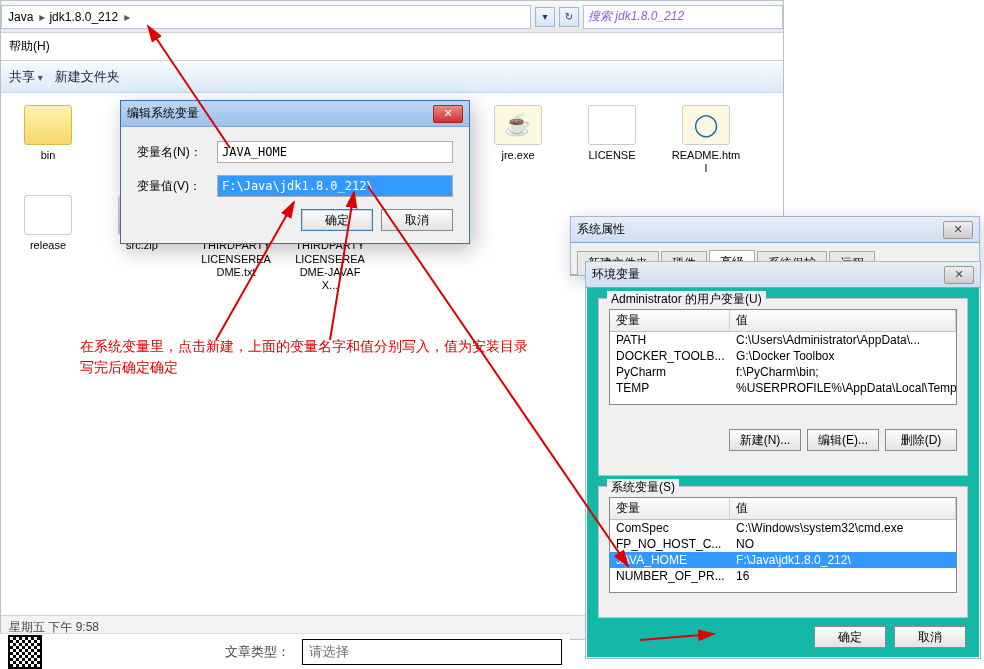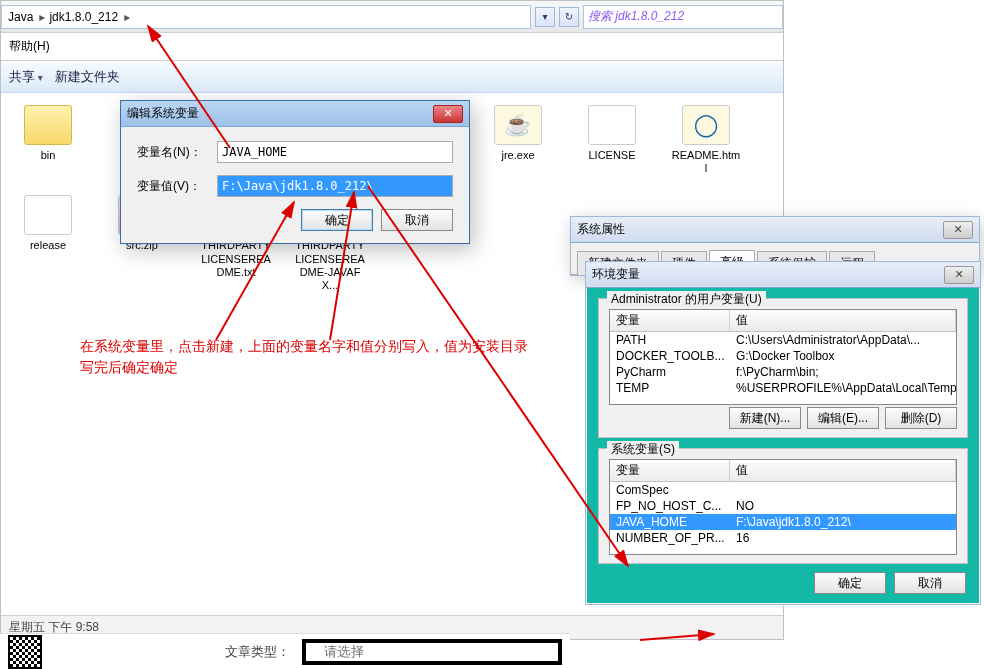--- a/index.html
+++ b/index.html
@@ -42,43 +42,43 @@
 
 
 .sysprop { position: absolute; right: 4px; top: 216px; width: 410px; background: #f0f0f0; border: 1px solid #a0b8d8; box-shadow: 2px 4px 16px rgba(0,0,0,0.2); }
 .sysprop .titlebar { background: linear-gradient(#e8eef8,#d0dcf0); }
 .tabrow { display: flex; align-items: flex-end; padding: 6px 6px 0; background: #f0f0f0; border-bottom: 1px solid #aaa; }
 .tab { padding: 3px 10px; border: 1px solid #aaa; border-bottom: none; margin-right: 2px; background: #e8e8e8; font-size: 12px; position: relative; top: 1px; }
 .tab.active { background: #fff; border-bottom: 1px solid #fff; }
 
 
 .envdlg { position: absolute; right: -2px; top: 44px; width: 396px; background: #14b8a6; border: 1px solid #a0b8d8; box-shadow: 0 0 0 1px #fff inset; padding-bottom: 10px; }
-.groupbox { margin: 10px 12px 8px; border: 1px solid #c0c0c0; padding: 10px 10px 8px; position: relative; background: #f0f0f0; }
+.groupbox { margin: 10px 12px 8px; border: 1px solid #c0c0c0; padding: 10px 10px 24px; position: relative; background: #f0f0f0; }
 .groupbox .legend { position: absolute; top: -8px; left: 8px; background: #f0f0f0; padding: 0 4px; font-size: 12px; }
 .vartable { border: 1px solid #828790; background: #fff; height: 96px; overflow: hidden; }
 .varhead { display: flex; background: linear-gradient(#fdfdfd,#ebebeb); border-bottom: 1px solid #c0c0c0; font-size: 12px; }
 .varhead div { padding: 2px 6px; border-right: 1px solid #d0d0d0; }
 .varhead .c1 { width: 120px; }
 .varhead .c2 { flex: 1; }
 .varrow { display: flex; font-family: Consolas, SimSun, monospace; font-size: 12px; padding: 1px 0; }
 .varrow div { padding: 0 6px; white-space: nowrap; overflow: hidden; }
 .varrow .c1 { width: 120px; }
 .varrow .c2 { flex: 1; }
 .varrow.sel { background: #3399ff; color: #fff; }
-.btnrow { display: flex; justify-content: flex-end; gap: 6px; margin-top: 2px; }
+.btnrow { display: flex; justify-content: flex-end; gap: 6px; margin-top: 24px; }
 .okrow { display: flex; justify-content: flex-end; gap: 8px; padding: 0 14px; }
 
 
 .annot { position: absolute; left: 80px; top: 336px; width: 500px; color: #d00; font-size: 14px; line-height: 1.5; }
 .arrows { position: absolute; left: 0; top: 0; width: 984px; height: 669px; pointer-events: none; }
 
 
 .bottomstrip { position: absolute; left: 0; bottom: 0; width: 570px; height: 36px; border-top: 1px solid #ddd; display: flex; align-items: center; padding: 0 8px; gap: 12px; font-size: 13px; color: #444; background: #fff; }
 .qr { width: 34px; height: 34px; background: repeating-conic-gradient(#000 0 25%, #fff 0 50%) 0 0/6px 6px; border: 2px solid #000; }
-.selinput { border: 4px solid #000000; height: 26px; width: 260px; padding: 0 18px; color: #aaa; }
+.selinput { border: 1px solid #000000; height: 26px; width: 260px; padding: 0 6px; color: #aaa; }
 </style>
 </head>
 <body>
 
 <div class="explorer">
   <div class="addrbar">
     <div class="crumb">
       <span>Java</span>
       <span class="sep">▸</span>
       <span>jdk1.8.0_212</span>
@@ -223,20 +223,21 @@
 
     <div class="groupbox">
       <div class="legend">系统变量(S)</div>
       <div class="vartable">
         <div class="varhead">
           <div class="c1">变量</div>
           <div class="c2">值</div>
         </div>
         <div class="varrow">
             <div class="c1">ComSpec</div>
+            <div class="c2">C:\Windows\system32\cmd.exe</div>
           </div>
         <div class="varrow">
             <div class="c1">FP_NO_HOST_C...</div>
             <div class="c2">NO</div>
           </div>
         <div class="varrow sel">
             <div class="c1">JAVA_HOME</div>
             <div class="c2">F:\Java\jdk1.8.0_212\</div>
           </div>
         <div class="varrow">

